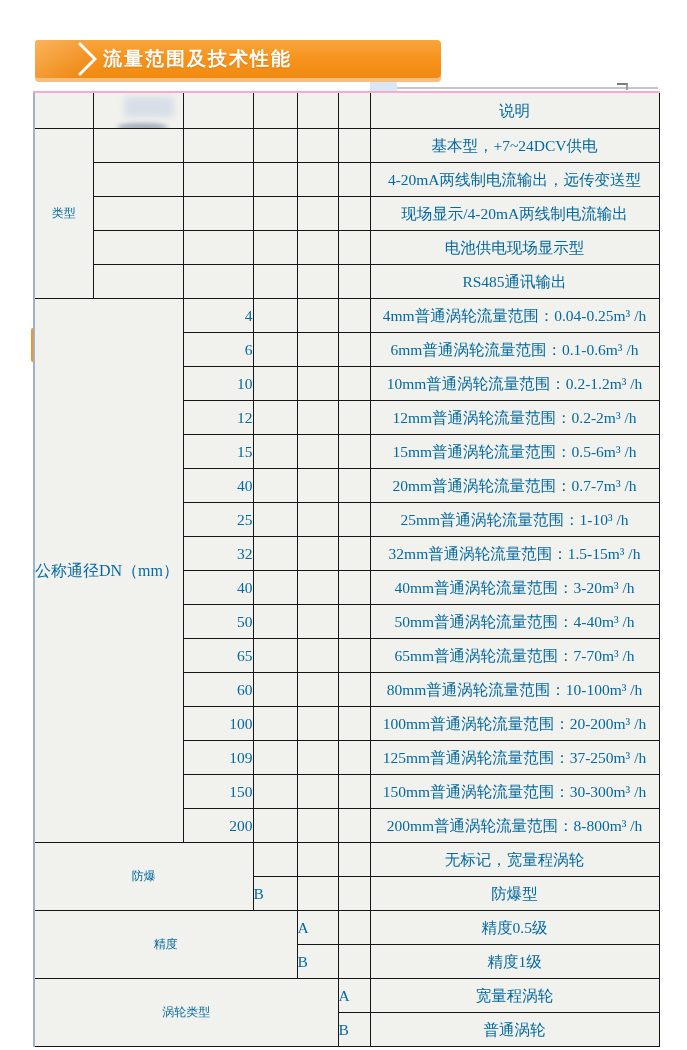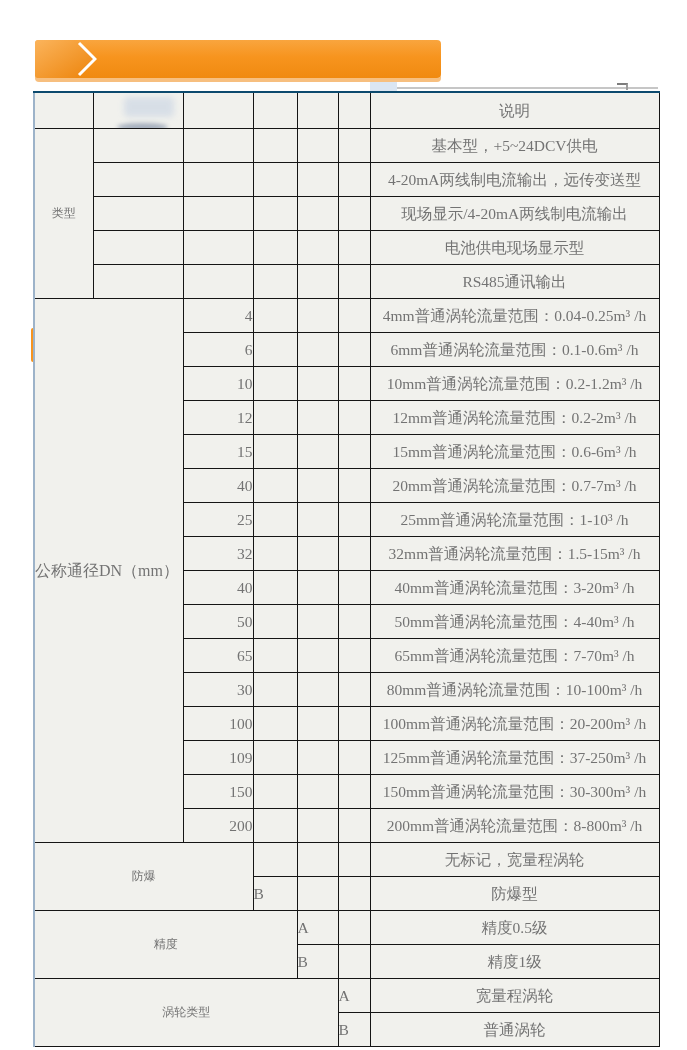--- a/index.html
+++ b/index.html
@@ -21,22 +21,22 @@
     position:absolute;left:68px;top:0;height:38px;display:flex;align-items:center;
     color:#ffffff;font-family:"Liberation Sans","DejaVu Sans",sans-serif;
     font-weight:bold;font-size:19px;letter-spacing:2px;white-space:nowrap;
     text-shadow:0 1px 1px rgba(180,90,0,.35);
   }
 
   
   table.spec{
     position:absolute;left:33px;top:91px;width:625px;
     border-collapse:collapse;table-layout:fixed;
-    border-left:2px solid #9db3c9;border-top:2px solid #0c4a6e;
-    font-size:15.5px;color:#737373;padding-left:40px;
+    border-left:2px solid #9db3c9;border-top:2px solid #f9a8d4;
+    font-size:15.5px;color:#0369a1;padding-left:40px;
   }
   table.spec td{
     border:1px solid #151515;height:33px;padding:0;overflow:hidden;
     background:#f1f1ed;vertical-align:middle;line-height:1.1;
   }
   table.spec tr.hdr td{height:35px;}
   td.blue{background:#d9e5f2;}
   td.lbl{text-align:center;font-size:12px;}
   td.desc{text-align:center;}
   td.num{text-align:right;padding-right:9px;}
@@ -65,20 +65,21 @@
   <svg class="banner-arrow" viewBox="0 0 62 38" xmlns="http://www.w3.org/2000/svg">
     <defs>
       <linearGradient id="ag" x1="0" y1="0" x2="1" y2="1">
         <stop offset="0" stop-color="#fbb45c"></stop>
         <stop offset="1" stop-color="#ec8208"></stop>
       </linearGradient>
     </defs>
     <path d="M3,0 H40 L62,19 L40,38 H3 Q0,38 0,35 V3 Q0,0 3,0 Z" fill="url(#ag)"></path>
     <polyline points="44,3 60,19 44,35" fill="none" stroke="#ffffff" stroke-width="3"></polyline>
   </svg>
+  <div class="banner-title">流量范围及技术性能</div>
 </div>
 
 <div class="art-line"></div>
 <div class="art-tick"></div>
 <div class="art-bluepatch"></div>
 <div class="art-orange"></div>
 
 <table class="spec">
   <colgroup>
     <col style="width:59px">
@@ -104,21 +105,21 @@
     <td class="desc">说明</td>
   </tr>
 
   <tr>
     <td class="blue lbl" rowspan="5">类型</td>
     <td class="code"></td>
     <td></td>
         <td></td>
         <td></td>
         <td></td>
-    <td class="desc">基本型，+5~24DCV供电</td>
+    <td class="desc">基本型，+7~24DCV供电</td>
   </tr>
   <tr>
     <td class="code"></td>
     <td></td>
         <td></td>
         <td></td>
         <td></td>
     <td class="desc">4-20mA两线制电流输出，远传变送型</td>
   </tr>
   <tr>
@@ -173,21 +174,21 @@
     <td></td>
         <td></td>
         <td></td>
     <td class="desc">12mm普通涡轮流量范围：0.2-2m³ /h</td>
   </tr>
   <tr>
     <td class="num">15</td>
     <td></td>
         <td></td>
         <td></td>
-    <td class="desc">15mm普通涡轮流量范围：0.6-6m³ /h</td>
+    <td class="desc">15mm普通涡轮流量范围：0.5-6m³ /h</td>
   </tr>
   <tr>
     <td class="num">40</td>
     <td></td>
         <td></td>
         <td></td>
     <td class="desc">20mm普通涡轮流量范围：0.7-7m³ /h</td>
   </tr>
   <tr>
     <td class="num">25</td>
@@ -218,21 +219,21 @@
     <td class="desc">50mm普通涡轮流量范围：4-40m³ /h</td>
   </tr>
   <tr>
     <td class="num">65</td>
     <td></td>
         <td></td>
         <td></td>
     <td class="desc">65mm普通涡轮流量范围：7-70m³ /h</td>
   </tr>
   <tr>
-    <td class="num">30</td>
+    <td class="num">60</td>
     <td></td>
         <td></td>
         <td></td>
     <td class="desc">80mm普通涡轮流量范围：10-100m³ /h</td>
   </tr>
   <tr>
     <td class="num">100</td>
     <td></td>
         <td></td>
         <td></td>

